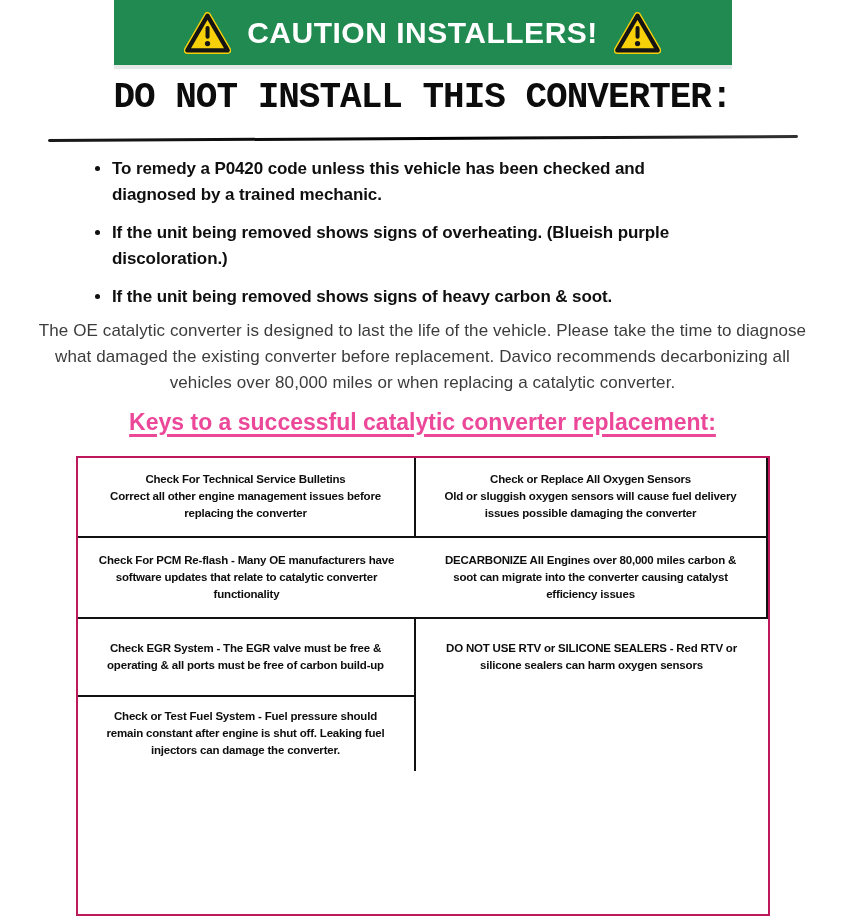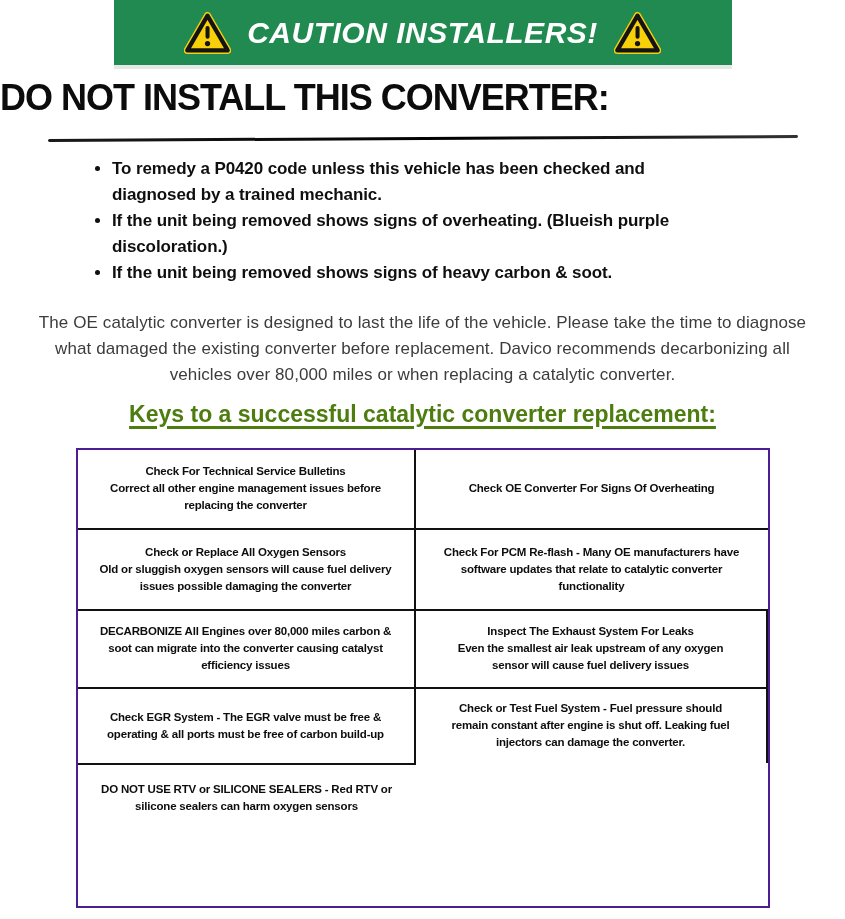--- a/index.html
+++ b/index.html
@@ -11,68 +11,67 @@
     overflow: hidden;
   }
 
   .banner {
     width: 618px; height: 65px;
     margin: 0 auto;
     background: #218a50;
     display: flex; align-items: center; justify-content: center;
     gap: 16px;
     box-shadow: 0 4px 0 rgba(165,180,172,0.30);
-    font-style: italic;
   }
   .banner-text {
     color: #ffffff; font-weight: bold; font-size: 30px;
     letter-spacing: 0.5px; white-space: nowrap;
   }
   .warn-svg { width: 47px; height: 42px; flex: 0 0 auto; }
 
   .main-heading {
-    margin: 13px 0 0; text-align: left;
+    margin: 13px 0 0; text-align: center;
     font-size: 36px; font-weight: bold; letter-spacing: -1px;
-    color: #0c0c0c; line-height: 1.1;
+    color: #0c0c0c; line-height: 1.1; font-family: Liberation Mono, monospace;
   }
 
   .divider {
     width: 750px; height: 3px;
     background: linear-gradient(90deg, #1a1a1a, #000 55%, #333);
     margin: 19px auto 0;
     transform: rotate(-0.3deg);
     border-radius: 2px;
   }
 
   .warning-list {
     margin: 16px 60px 0 112px; padding: 0;
     list-style: disc outside;
   }
   .warning-list li {
     font-weight: bold; font-size: 17px; line-height: 26px;
-    color: #0f0f0f; white-space: pre-line; letter-spacing: -0.1px;
+    color: #0f0f0f; white-space: pre-line; letter-spacing: -0.1px; margin-top: 12px;
   }
 
   .advisory {
-    margin: 24px auto 0; text-align: center;
+    margin: 8px auto 0; text-align: center;
     font-size: 17px; line-height: 26px;
     color: #3c3c3c; white-space: pre-line; letter-spacing: 0.1px;
   }
 
   .keys-heading {
     margin: 13px 0 0; text-align: center;
-    font-size: 23px; font-weight: bold; color: #4d7c0f;
+    font-size: 23px; font-weight: bold; color: #ec4899;
     text-decoration: underline;
     text-decoration-thickness: 2.5px;
     text-underline-offset: 4px;
   }
 
   .tips {
     width: 694px; margin: 20px auto 4px;
-    border: 2px solid #4c1d95;
+    border: 2px solid #be185d;
     display: grid;
     grid-template-columns: 338px 352px;
     grid-template-rows: 78px 81px 78px 76px 68px 75px;
   }
   .cell {
     display: flex; align-items: center; justify-content: center;
     text-align: center; white-space: pre-line;
     font-weight: bold; font-size: 11.5px; line-height: 17px;
     letter-spacing: -0.2px; color: #0d0d0d;
     padding: 0 10px;
@@ -116,35 +115,31 @@
   <p class="advisory">The OE catalytic converter is designed to last the life of the vehicle. Please take the time to diagnose
 what damaged the existing converter before replacement. Davico recommends decarbonizing all
 vehicles over 80,000 miles or when replacing a catalytic converter.</p>
 
   <h2 class="keys-heading">Keys to a successful catalytic converter replacement:</h2>
 
   <div class="tips">
     <div class="cell left">Check For Technical Service Bulletins
 Correct all other engine management issues before
 replacing the converter</div>
-    <div class="cell right">Check OE Converter For Signs Of Overheating</div>
     <div class="cell left">Check or Replace All Oxygen Sensors
 Old or sluggish oxygen sensors will cause fuel delivery
 issues possible damaging the converter</div>
     <div class="cell right">Check For PCM Re-flash - Many OE manufacturers have
 software updates that relate to catalytic converter
 functionality</div>
     <div class="cell left">DECARBONIZE All Engines over 80,000 miles carbon &amp;
 soot can migrate into the converter causing catalyst
 efficiency issues</div>
-    <div class="cell left">Inspect The Exhaust System For Leaks
-Even the smallest air leak upstream of any oxygen
-sensor will cause fuel delivery issues</div>
     <div class="cell left">Check EGR System - The EGR valve must be free &amp;
 operating &amp; all ports must be free of carbon build-up</div>
+    <div class="cell right">DO NOT USE RTV or SILICONE SEALERS - Red RTV or
+silicone sealers can harm oxygen sensors</div>
     <div class="cell left">Check or Test Fuel System - Fuel pressure should
 remain constant after engine is shut off.  Leaking fuel
 injectors can damage the converter.</div>
-    <div class="cell right">DO NOT USE RTV or SILICONE SEALERS - Red RTV or
-silicone sealers can harm oxygen sensors</div>
   </div>
 
 </div>
 
 </body></html>

